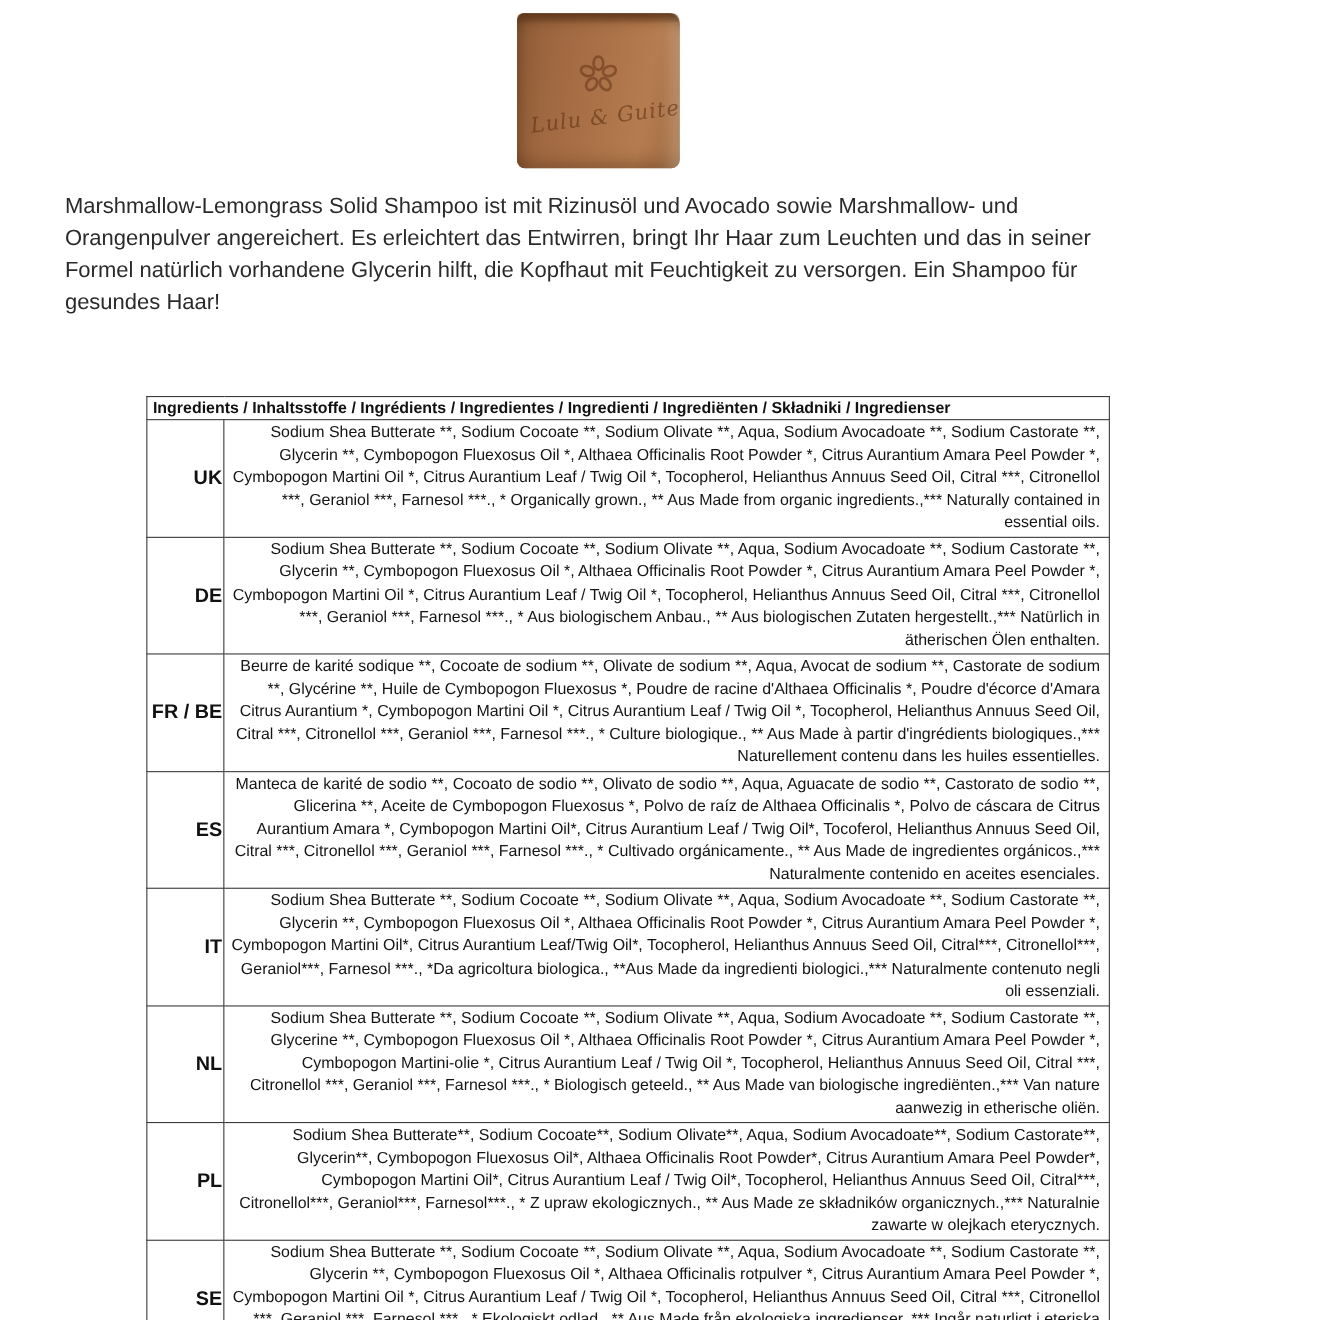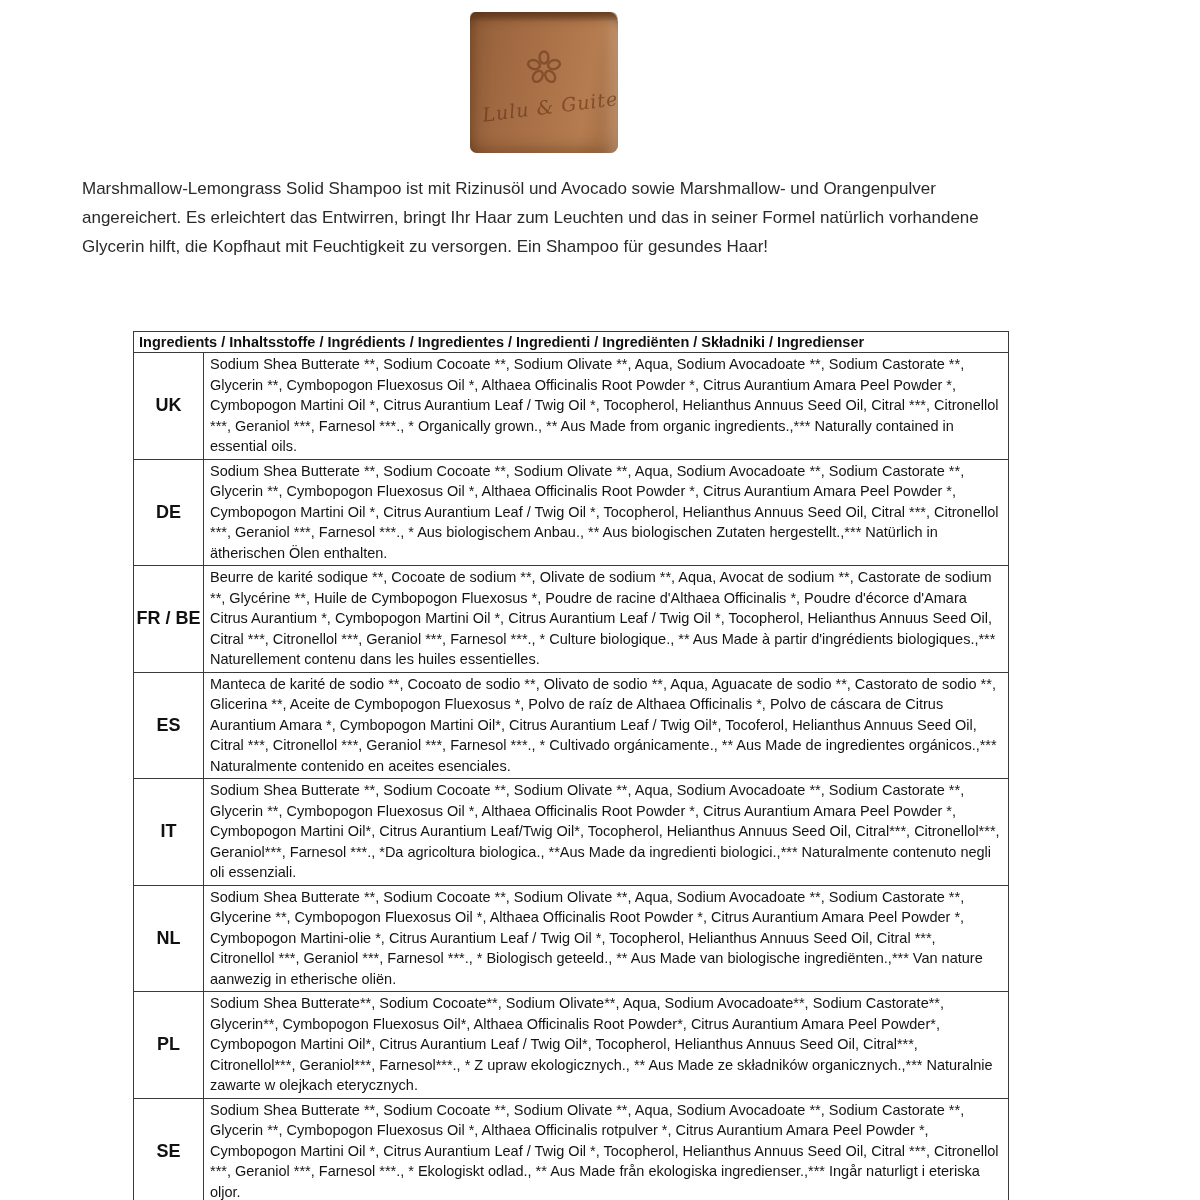--- a/index.html
+++ b/index.html
@@ -58,38 +58,39 @@
     font-style: italic;
     font-size: 19px;
     color: rgba(97, 50, 21, 0.62);
     transform: rotate(-7deg);
     white-space: nowrap;
     letter-spacing: 1px;
   }
 
   
   .intro {
-    margin: 14px 122px 0 82px;
+    margin: 14px 122px 0 59px;
     width: 945px;
-    font-size: 17px;
+    font-size: 20px;
     line-height: 29px;
     color: #2a2a2a;
   }
 
   
   .ing-table {
     margin: 70px 0 0 133px;
     width: 876px;
     border-collapse: collapse;
     table-layout: fixed;
   }
   .ing-table col.lang-col  { width: 70px; }
   .ing-table td, .ing-table th {
     border: 1px solid #3a3a3a;
     vertical-align: middle;
+    text-align: right;
   }
   .ing-table th.table-title {
     text-align: left;
     font-size: 14.5px;
     font-weight: bold;
     padding: 2px 4px 2px 5px;
     color: #111;
   }
   .lang-cell {
     text-align: center;

